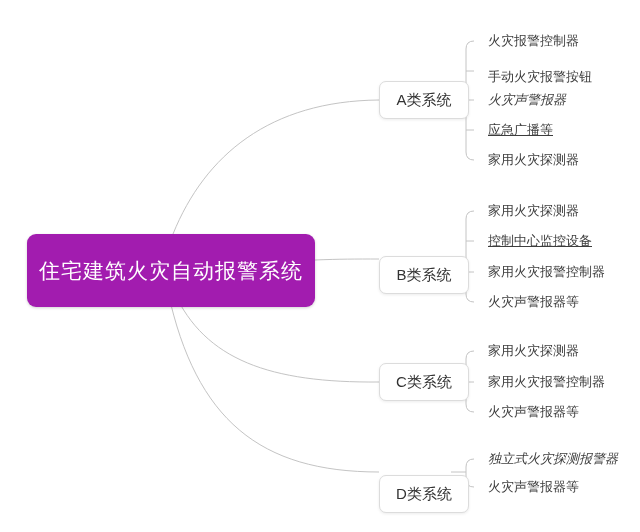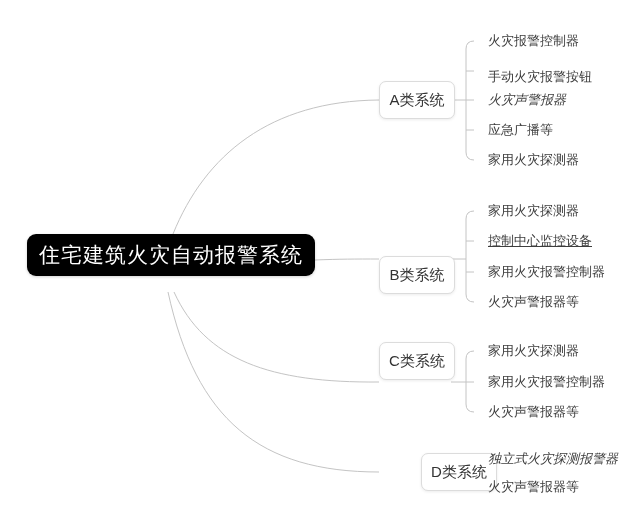--- a/index.html
+++ b/index.html
@@ -20,37 +20,37 @@
     left: 0;
     top: 0;
     width: 640px;
     height: 532px;
   }
   .root-node {
     position: absolute;
     left: 27px;
     top: 234px;
     width: 288px;
-    height: 42px;
-    background: #000000;
+    height: 73px;
+    background: #a21caf;
     border-radius: 9px;
     box-shadow: 0 1px 3px rgba(0,0,0,0.18);
     display: flex;
     align-items: center;
     justify-content: center;
     color: #ffffff;
     font-size: 21px;
     letter-spacing: 1px;
     white-space: nowrap;
     cursor: default;
   }
   .branch-node {
     position: absolute;
     left: 379px;
-    width: 76px;
+    width: 90px;
     height: 38px;
     background: #ffffff;
     border: 1px solid #dcdcdc;
     border-radius: 7px;
     box-shadow: 0 1px 3px rgba(0,0,0,0.08);
     display: flex;
     align-items: center;
     justify-content: center;
     color: #333333;
     font-size: 15px;
@@ -93,28 +93,28 @@
       <path d="M 168 292 C 196 420 260 472 379 472" fill="none" stroke="#c4c4c4" stroke-width="1"></path>
       <path d="M 451 472 L 466 472" fill="none" stroke="#c4c4c4" stroke-width="1"></path>
       <path d="M 474 459 Q 466 459 466 467 L 466 479 Q 466 487 474 487" fill="none" stroke="#c4c4c4" stroke-width="1"></path>
     </svg>
   <div class="root-node">住宅建筑火灾自动报警系统</div>
   <div id="nodes">
       <div class="branch-node" style="top: 81px;">A类系统</div>
       <div class="leaf-label" style="top: 32px;">火灾报警控制器</div>
       <div class="leaf-label" style="top: 68px;">手动火灾报警按钮</div>
       <div class="leaf-label" style="top: 91px; font-style: italic;">火灾声警报器</div>
-      <div class="leaf-label" style="top: 121px;">应急广播等</div>
+      <div class="leaf-label" style="top: 121px; text-decoration: underline;">应急广播等</div>
       <div class="leaf-label" style="top: 151px;">家用火灾探测器</div>
       <div class="branch-node" style="top: 256px;">B类系统</div>
       <div class="leaf-label" style="top: 202px;">家用火灾探测器</div>
       <div class="leaf-label" style="top: 232px; text-decoration: underline;">控制中心监控设备</div>
       <div class="leaf-label" style="top: 263px;">家用火灾报警控制器</div>
       <div class="leaf-label" style="top: 293px;">火灾声警报器等</div>
-      <div class="branch-node" style="top: 342px; text-align: center;">C类系统</div>
+      <div class="branch-node" style="top: 363px; text-align: center;">C类系统</div>
       <div class="leaf-label" style="top: 342px;">家用火灾探测器</div>
       <div class="leaf-label" style="top: 373px;">家用火灾报警控制器</div>
       <div class="leaf-label" style="top: 403px;">火灾声警报器等</div>
-      <div class="branch-node" style="top: 453px; margin-left: 42px;">D类系统</div>
+      <div class="branch-node" style="top: 475px;">D类系统</div>
       <div class="leaf-label" style="top: 450px; font-style: italic;">独立式火灾探测报警器</div>
       <div class="leaf-label" style="top: 478px;">火灾声警报器等</div>
     </div>
 </div>
 
 </body></html>

